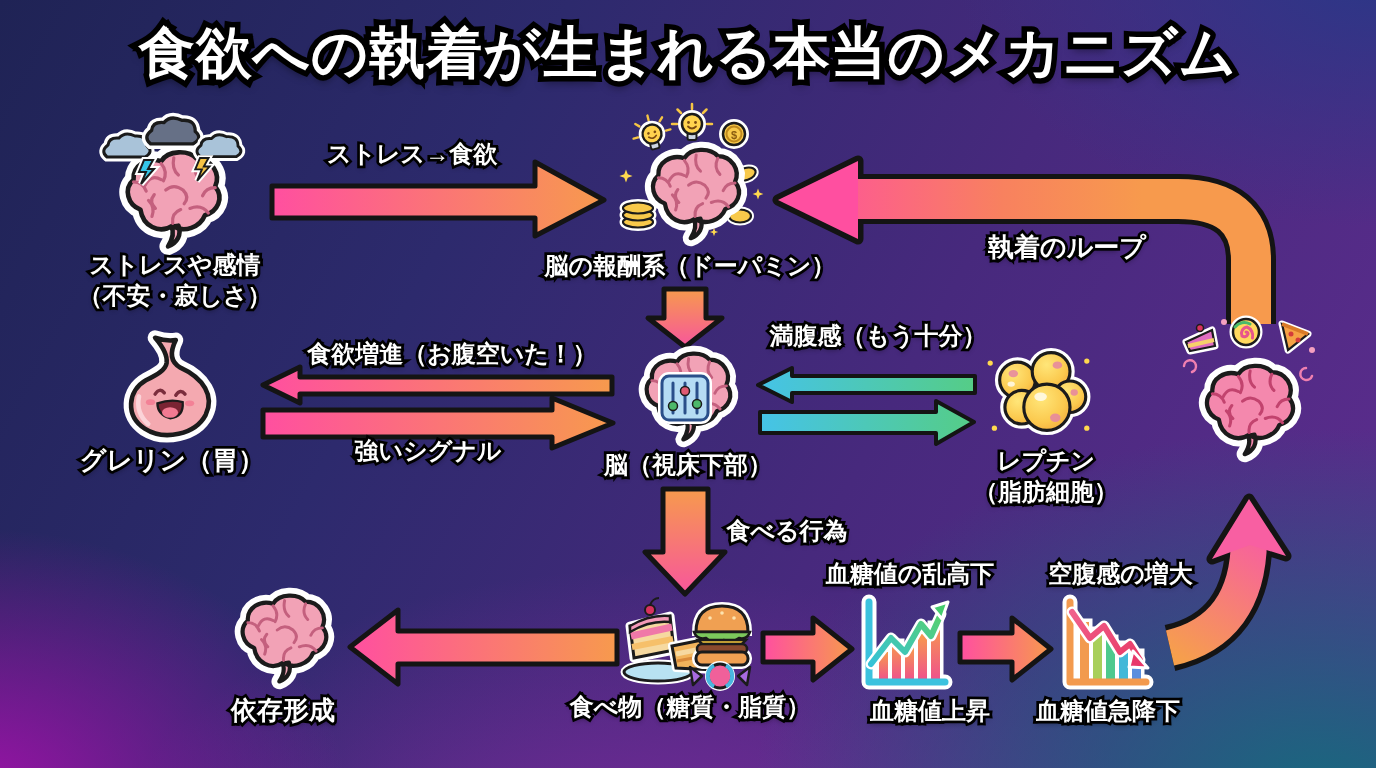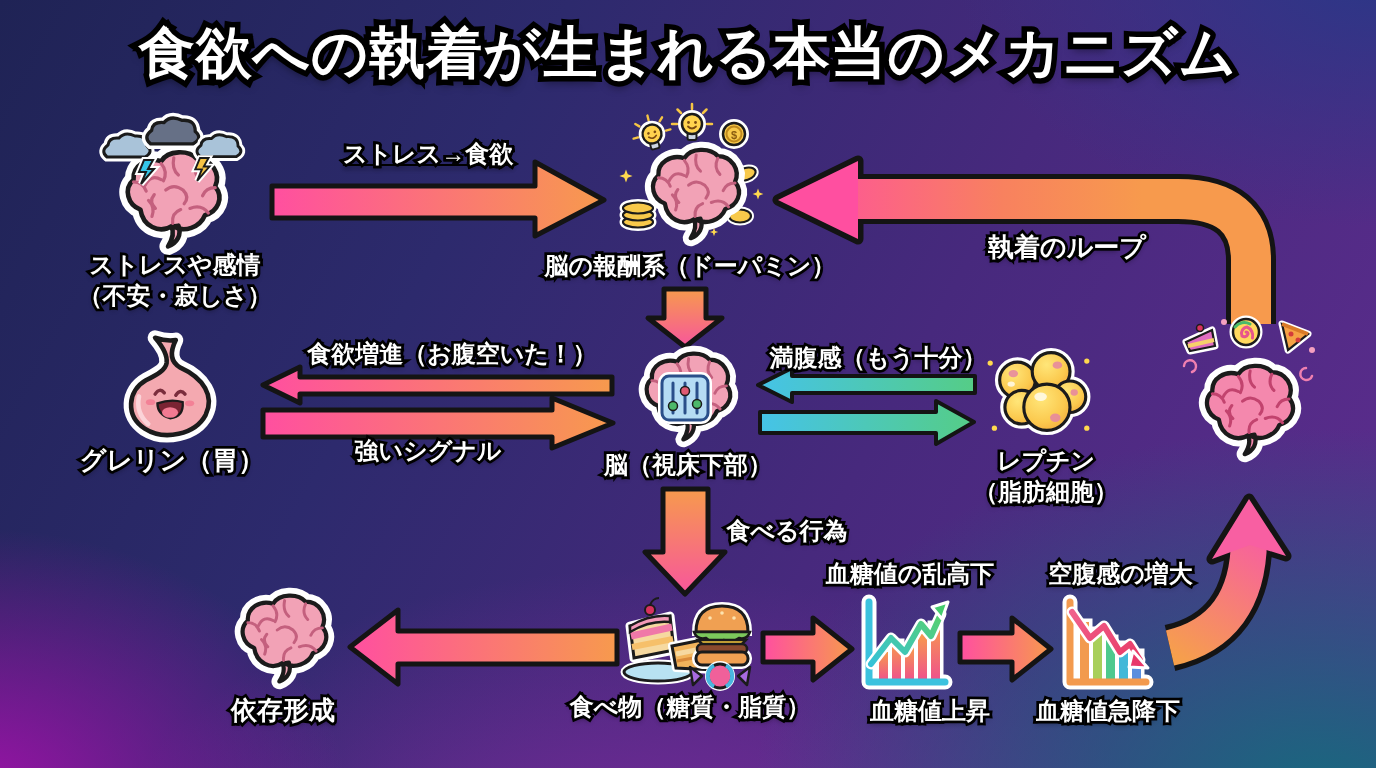--- a/index.html
+++ b/index.html
@@ -386,28 +386,28 @@
       <rect x="78" y="58" width="9" height="30" fill="#5a8ede"></rect>
       <path d="M16,8 L16,88 L92,88" fill="none" stroke="#f39a4e" stroke-width="7" stroke-linecap="round" stroke-linejoin="round"></path>
       <path d="M18,18 L36,44 L50,32 L66,58 L76,50 L86,66" fill="none" stroke="#fff" stroke-width="11" stroke-linejoin="round" stroke-linecap="round"></path>
       <path d="M18,18 L36,44 L50,32 L66,58 L76,50 L86,66" fill="none" stroke="url(#gPinkL)" stroke-width="6" stroke-linejoin="round" stroke-linecap="round"></path>
       <polygon points="79,57 94,74 75,73" fill="#e8386a" stroke="#fff" stroke-width="3" stroke-linejoin="round"></polygon>
     </g>
   </svg>
 
   <div class="title">食欲への執着が生まれる本当のメカニズム</div>
 
-  <div class="lbl" style="left:428px;top:141px;text-decoration:underline;">ストレス→食欲</div>
+  <div class="lbl" style="left:412px;top:141px;">ストレス→食欲</div>
   <div class="lbl" style="left:175px;top:252px;">ストレスや感情</div>
   <div class="lbl" style="left:175px;top:283px;">（不安・寂しさ）</div>
   <div class="lbl" style="left:690px;top:253px;">脳の報酬系（ドーパミン）</div>
   <div class="lbl big" style="left:1067px;top:234px;">執着のループ</div>
 
   <div class="lbl" style="left:452px;top:341px;">食欲増進（お腹空いた！）</div>
-  <div class="lbl" style="left:878px;top:345px;">満腹感（もう十分）</div>
+  <div class="lbl" style="left:878px;top:323px;">満腹感（もう十分）</div>
   <div class="lbl" style="left:428px;top:438px;">強いシグナル</div>
   <div class="lbl big" style="left:172px;top:447px;">グレリン（胃）</div>
   <div class="lbl" style="left:688px;top:452px;">脳（視床下部）</div>
   <div class="lbl" style="left:1046px;top:448px;">レプチン</div>
   <div class="lbl" style="left:1046px;top:479px;">（脂肪細胞）</div>
 
   <div class="lbl" style="left:787px;top:518px;">食べる行為</div>
   <div class="lbl" style="left:910px;top:561px;">血糖値の乱高下</div>
   <div class="lbl" style="left:1106px;top:561px;padding-left:29px;">空腹感の増大</div>
 

